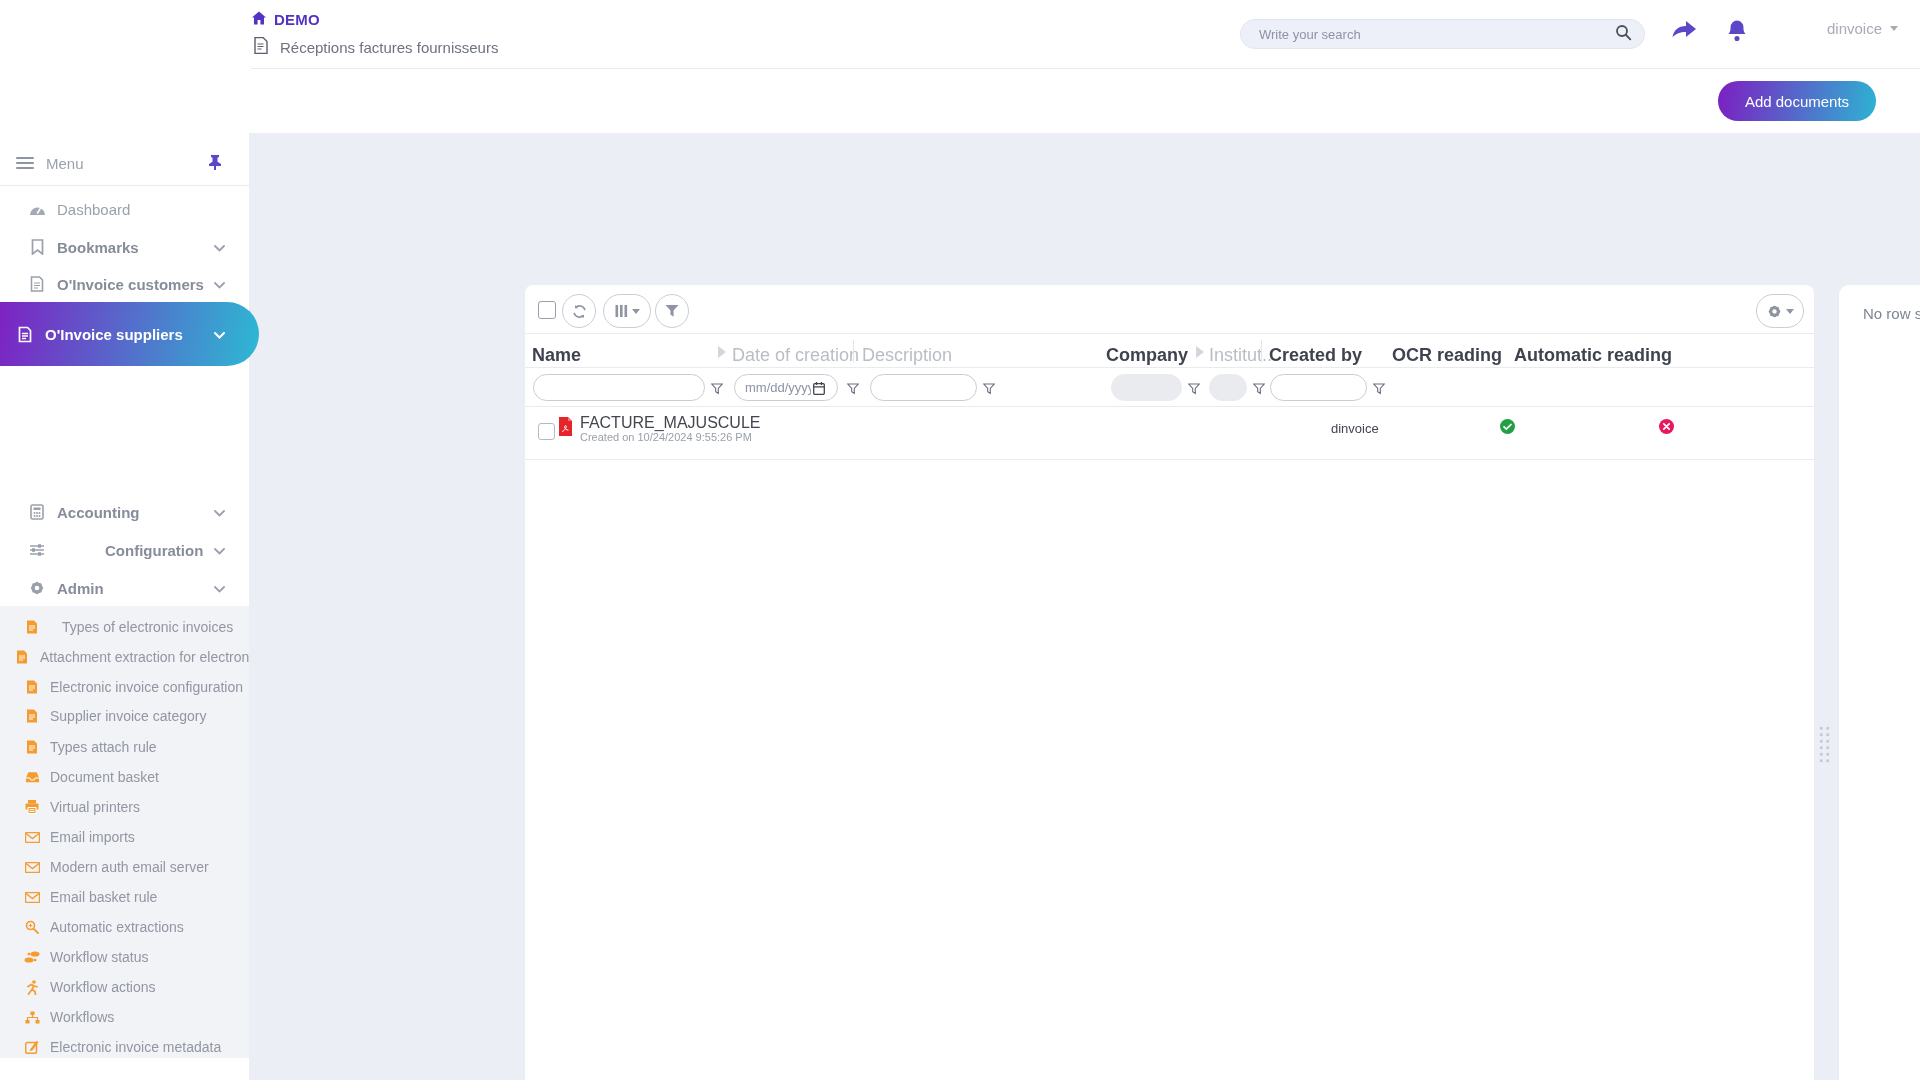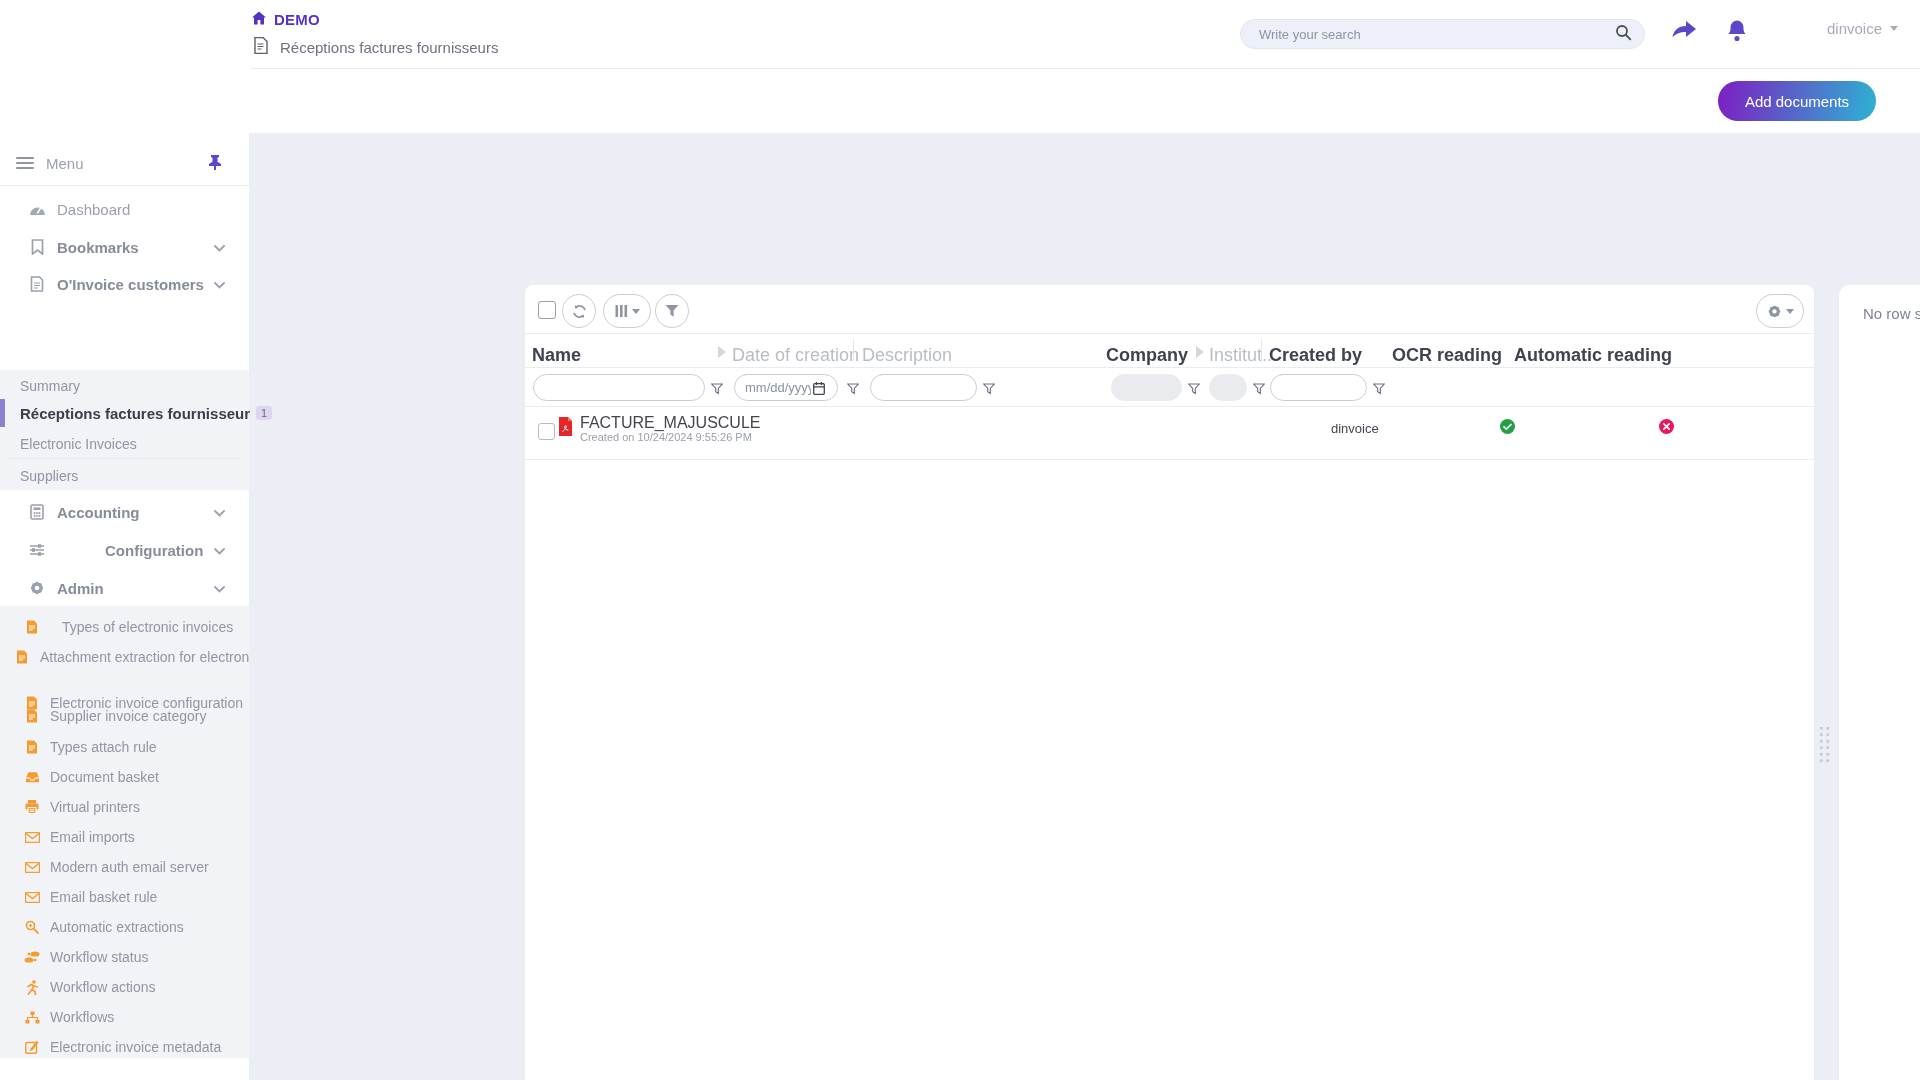--- a/index.html
+++ b/index.html
@@ -192,38 +192,35 @@
         </svg>
     </span>
     <span class="s-lbl">O'Invoice customers</span>
     <span class="chev">
       <svg width="11" height="7" viewBox="0 0 11 7">
           <path d="M1 1l4.5 4.5L10 1" fill="none" stroke="#9aa0ac" stroke-width="1.8" stroke-linecap="round"></path>
         </svg>
     </span>
   </div>
 
-
-  <div class="sub-block" style="top:370px; height:120px;">
-    <div class="sub-item" style="top:2px;">
-      <span>Summary</span>
-    </div>
-    <div class="sub-item active" style="top:29px; height:28px;">
-      <span class="active-bar"></span>
-      <span>Réceptions factures fournisseur</span>
-      <span class="badge">1</span>
-    </div>
-    <div class="sub-item" style="top:60px;">
-      <span>Electronic Invoices</span>
-    </div>
-    <div class="side-divider" style="top:88px; left:8px; width:233px;"></div>
-    <div class="sub-item" style="top:92px;">
-      <span>Suppliers</span>
-    </div>
-  </div>
+  <div class="s-active">
+    <span class="s-ic">
+      <svg width="14" height="17" viewBox="0 0 14 16">
+          <path d="M1.5 1h8l3 3v11h-11z" fill="none" stroke="#fff" stroke-width="1.7"></path>
+          <path d="M4 7h6M4 9.5h6M4 12h4" stroke="#fff" stroke-width="1.3"></path>
+        </svg>
+    </span>
+    <span class="s-lbl">O'Invoice suppliers</span>
+    <span class="chev" style="right:34px;">
+      <svg width="11" height="7" viewBox="0 0 11 7">
+          <path d="M1 1l4.5 4.5L10 1" fill="none" stroke="#fff" stroke-width="2" stroke-linecap="round"></path>
+        </svg>
+    </span>
+  </div>
+
 
   <div class="s-item" style="top:498px;">
     <span class="s-ic">
       <svg width="14" height="16" viewBox="0 0 14 16">
           <rect x="1" y="1" width="12" height="14" rx="1.5" fill="none" stroke="#9aa0ac" stroke-width="1.6"></rect>
           <rect x="3.5" y="3.5" width="7" height="2.5" fill="#9aa0ac"></rect>
           <circle cx="4.5" cy="9" r="1" fill="#9aa0ac"></circle>
           <circle cx="7" cy="9" r="1" fill="#9aa0ac"></circle>
           <circle cx="9.5" cy="9" r="1" fill="#9aa0ac"></circle>
           <circle cx="4.5" cy="12" r="1" fill="#9aa0ac"></circle>
@@ -286,21 +283,21 @@
     </div>
     <div class="adm-item" style="top:36px; padding-left:14px;">
       <span class="adm-ic">
           <svg width="12" height="14" viewBox="0 0 12 14">
             <path d="M1 .5h7l3 3V13.5H1z" fill="#f59b2f"></path>
             <path d="M3 6h6M3 8h6M3 10h4" stroke="#fff" stroke-width="1"></path>
           </svg>
         </span>
       <span>Attachment extraction for electron</span>
     </div>
-    <div class="adm-item" style="top:66px;margin-top:16px;">
+    <div class="adm-item" style="top:66px;">
       <span class="adm-ic">
           <svg width="12" height="14" viewBox="0 0 12 14">
             <path d="M1 .5h7l3 3V13.5H1z" fill="#f59b2f"></path>
             <path d="M3 6h6M3 8h6M3 10h4" stroke="#fff" stroke-width="1"></path>
           </svg>
         </span>
       <span>Electronic invoice configuration</span>
     </div>
     <div class="adm-item" style="top:95px;">
       <span class="adm-ic">

